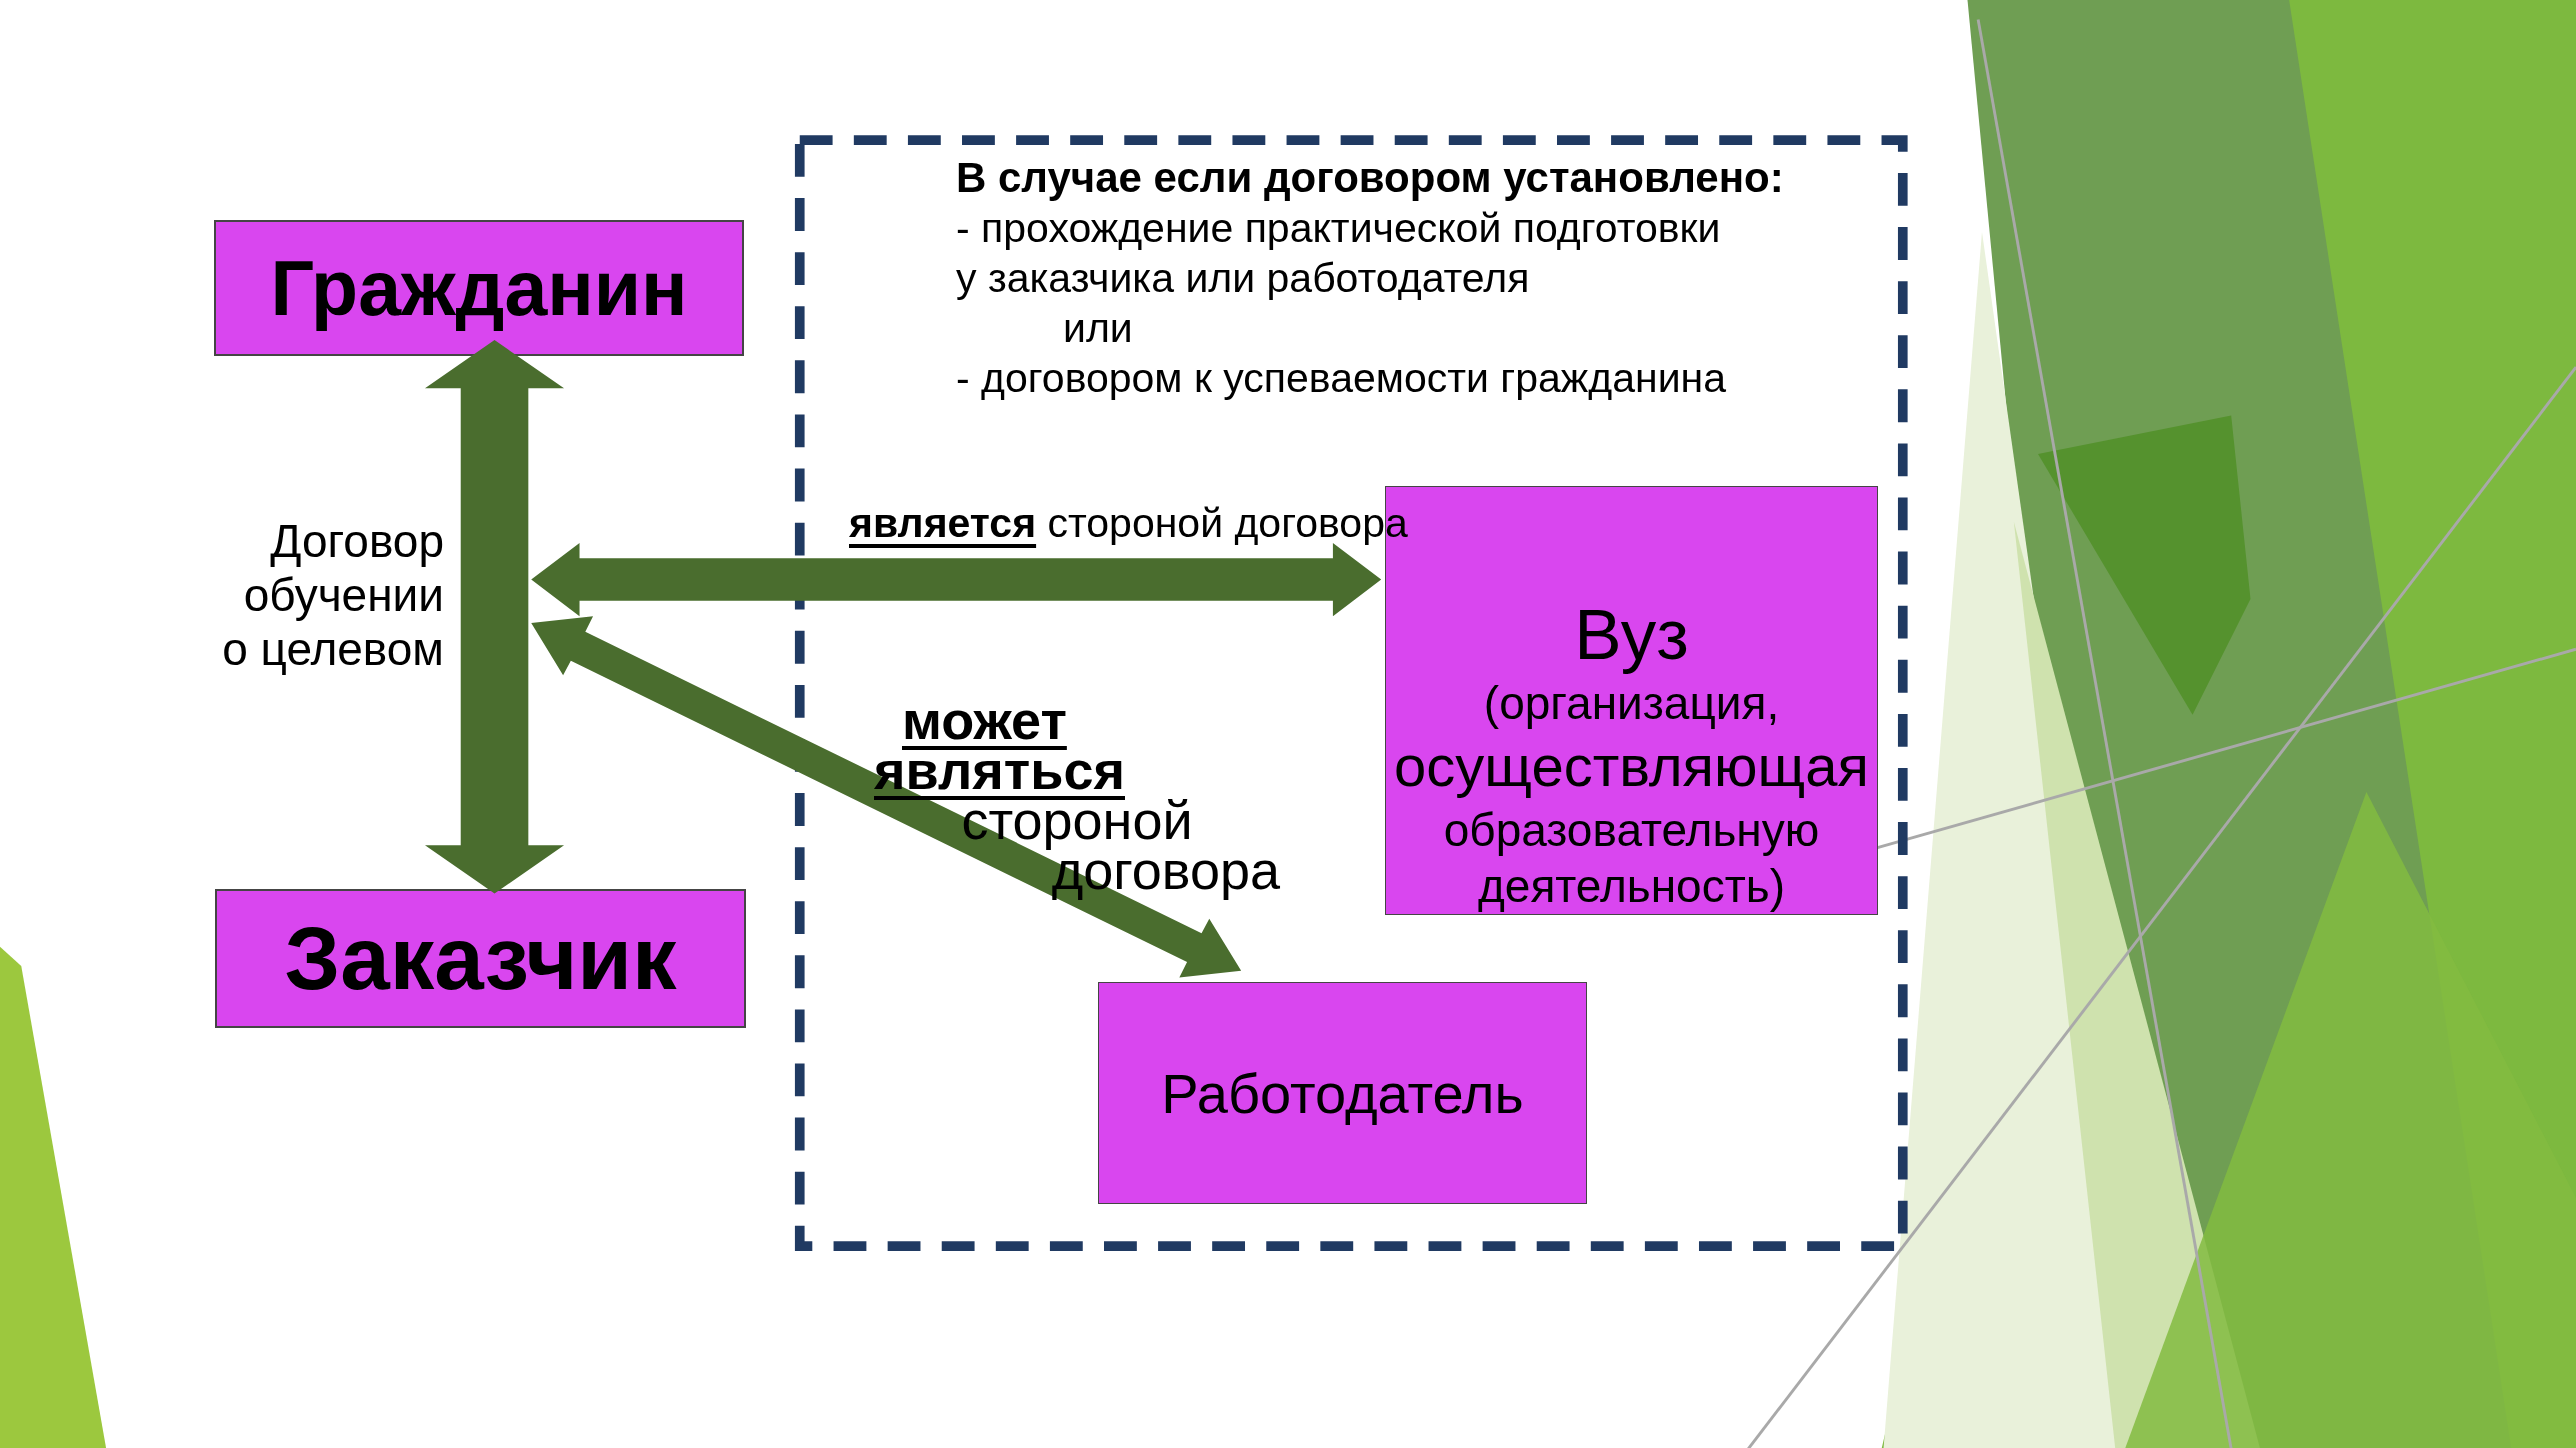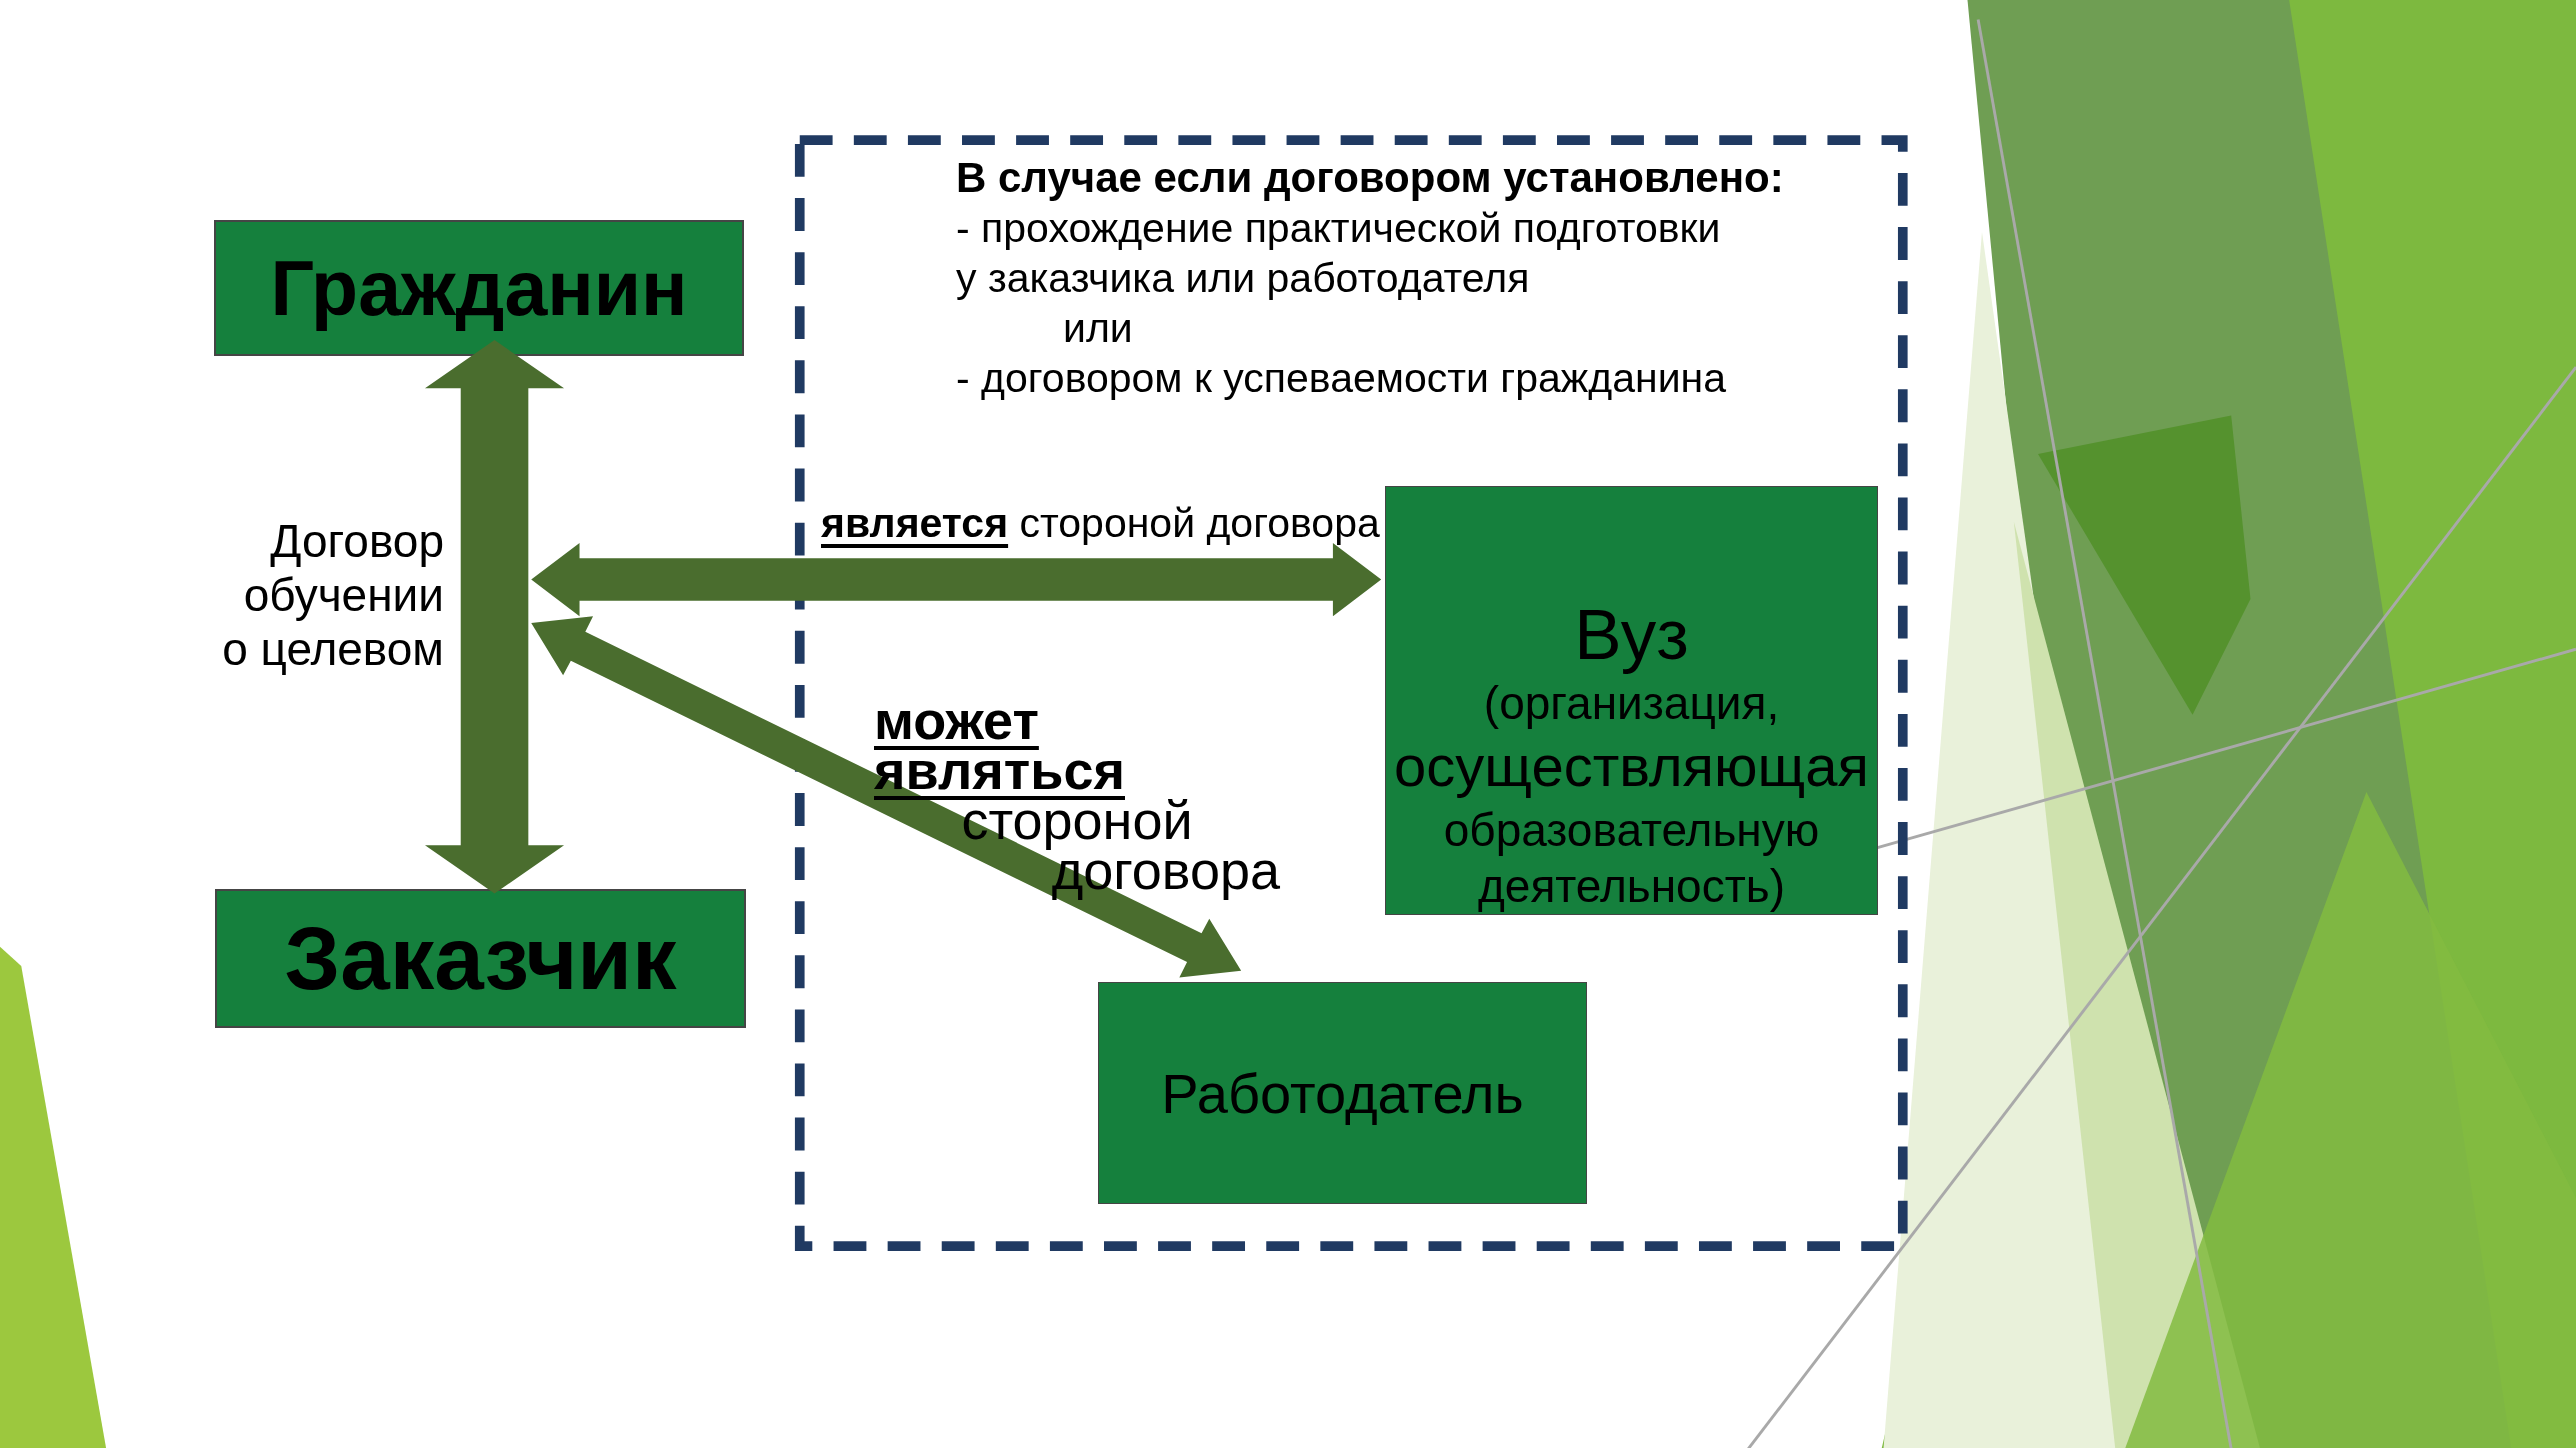--- a/index.html
+++ b/index.html
@@ -3,27 +3,27 @@
 <meta charset="utf-8">
 <style>
   html,body{margin:0;padding:0;background:#ffffff;}
   .stage{
     position:relative;width:2576px;height:1449px;overflow:hidden;
     background:#ffffff;color:#000;
     font-family:"Liberation Sans","DejaVu Sans",sans-serif;
   }
   .layer{position:absolute;left:0;top:0;width:2576px;height:1449px;pointer-events:none;}
   .node{
-    position:absolute;background:#15803d;border:2.9px solid var(--box_border,#454545);
+    position:absolute;background:#d946ef;border:2.9px solid var(--box_border,#454545);
     display:flex;flex-direction:column;align-items:center;justify-content:center;
     text-align:center;box-sizing:border-box;z-index:2;
   }
   .node .big{font-weight:bold;line-height:1;}
   .label{position:absolute;z-index:4;white-space:nowrap;}
-  .u-bold{font-weight:bold;text-decoration:underline;text-decoration-thickness:3.9px;text-underline-offset:6.8px;}
+  .u-bold{font-weight:bold;text-decoration:underline;text-decoration-thickness:3.9px;text-underline-offset:6.8px;margin-left:28px;}
   .cond{position:absolute;z-index:4;}
   .cond div{white-space:nowrap;}
   svg{display:block;}
 </style>
 </head>
 <body>
 
 <div class="stage">
 
   <svg class="layer" style="z-index:0" viewBox="0 0 2667 1500">

